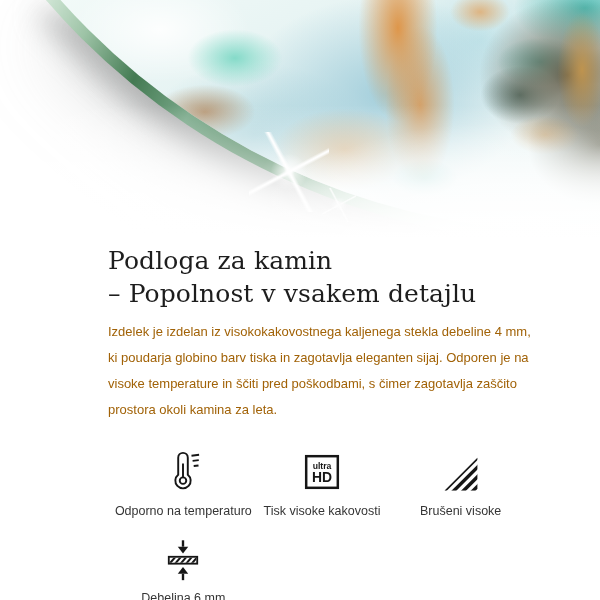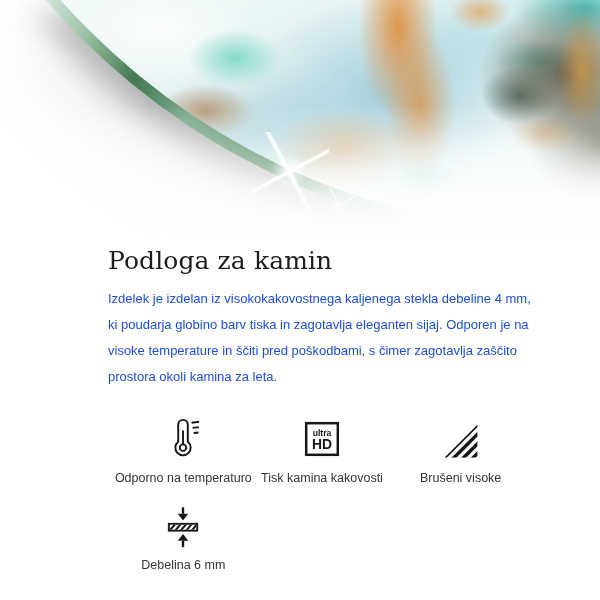--- a/index.html
+++ b/index.html
@@ -60,21 +60,21 @@
         radial-gradient(closest-side, rgba(255,255,255,1) 0%, rgba(255,255,255,.6) 16%, rgba(255,255,255,0) 46%),
         linear-gradient(62deg,  transparent 46.8%, rgba(255,255,255,.95) 49.6% 50.4%, transparent 53.2%),
         linear-gradient(-28deg, transparent 47.2%, rgba(255,255,255,.95) 49.6% 50.4%, transparent 52.8%); }
   .sparkle.big   { left:249px; top:132px; width:80px; height:80px; }
   .sparkle.small { left:322px; top:188px; width:34px; height:34px; opacity:.8; }
 
   
   .content { padding:0 64px;margin-left:44px; }
   h1 { font-family:"DejaVu Serif","Liberation Serif",serif; font-weight:500;
        font-size:25px; line-height:1.32; color:#1d1d1d; margin-top:-6px; letter-spacing:.1px; }
-  .desc { margin-top:9px; max-width:548px; font-size:13px; line-height:2.0; color:#1d4ed8; }
+  .desc { margin-top:9px; max-width:548px; font-size:13px; line-height:2.0; color:#a16207; }
 
   
   .features { margin-top:22px; display:grid; grid-template-columns:repeat(3,1fr);
               row-gap:13px; padding:0 6px; }
   .feature { display:flex; flex-direction:column; align-items:center; }
   .icon-box { height:50px; display:flex; align-items:flex-end; justify-content:center; }
   .feature svg { display:block; }
   .feature-label { margin-top:9px; font-size:12.5px; line-height:1.2; color:#353535; text-align:center; }
   svg .ln { stroke:#161616; stroke-width:2; fill:none; }
   svg .fl { fill:#161616; stroke:none; }
@@ -90,20 +90,21 @@
     <div class="glass-art"></div>
   </div>
   <div class="hero-fade"></div>
   <div class="sparkle big"></div>
   <div class="sparkle small"></div>
 </div>
 
 <div class="content">
   <h1>
     <span>Podloga za kamin</span><br>
+    <span>– Popolnost v vsakem detajlu</span>
   </h1>
   <p class="desc">Izdelek je izdelan iz visokokakovostnega kaljenega stekla debeline 4 mm, ki poudarja globino barv tiska in zagotavlja eleganten sijaj. Odporen je na visoke temperature in ščiti pred poškodbami, s čimer zagotavlja zaščito prostora okoli kamina za leta.</p>
 
   <div class="features">
 
     <div class="feature">
       <div class="icon-box">
         <svg width="46" height="46" viewBox="0 0 48 48">
           <path class="ln" d="M19 26.8 V9 A5 5 0 0 1 29 9 V26.8 A8 8 0 1 1 19 26.8 Z"></path>
           <circle class="ln" cx="24" cy="33" r="3.4"></circle>
@@ -119,21 +120,21 @@
     </div>
 
     <div class="feature">
       <div class="icon-box">
         <svg width="46" height="46" viewBox="0 0 48 48">
           <rect class="ln" x="7.5" y="7.5" width="33" height="33" style="stroke-width:2.6"></rect>
           <text class="uhd-top" x="24" y="20.5" text-anchor="middle">ultra</text>
           <text class="uhd-bot" x="24" y="34.5" text-anchor="middle">HD</text>
         </svg>
       </div>
-      <div class="feature-label">Tisk kamina kakovosti</div>
+      <div class="feature-label">Tisk visoke kakovosti</div>
     </div>
 
 
 
     <div class="feature">
       <div class="icon-box">
         <svg width="42" height="42" viewBox="0 0 48 48">
           <defs>
               <clipPath id="triClip">
                 <polygon points="5,43 43,5 43,43"></polygon>

